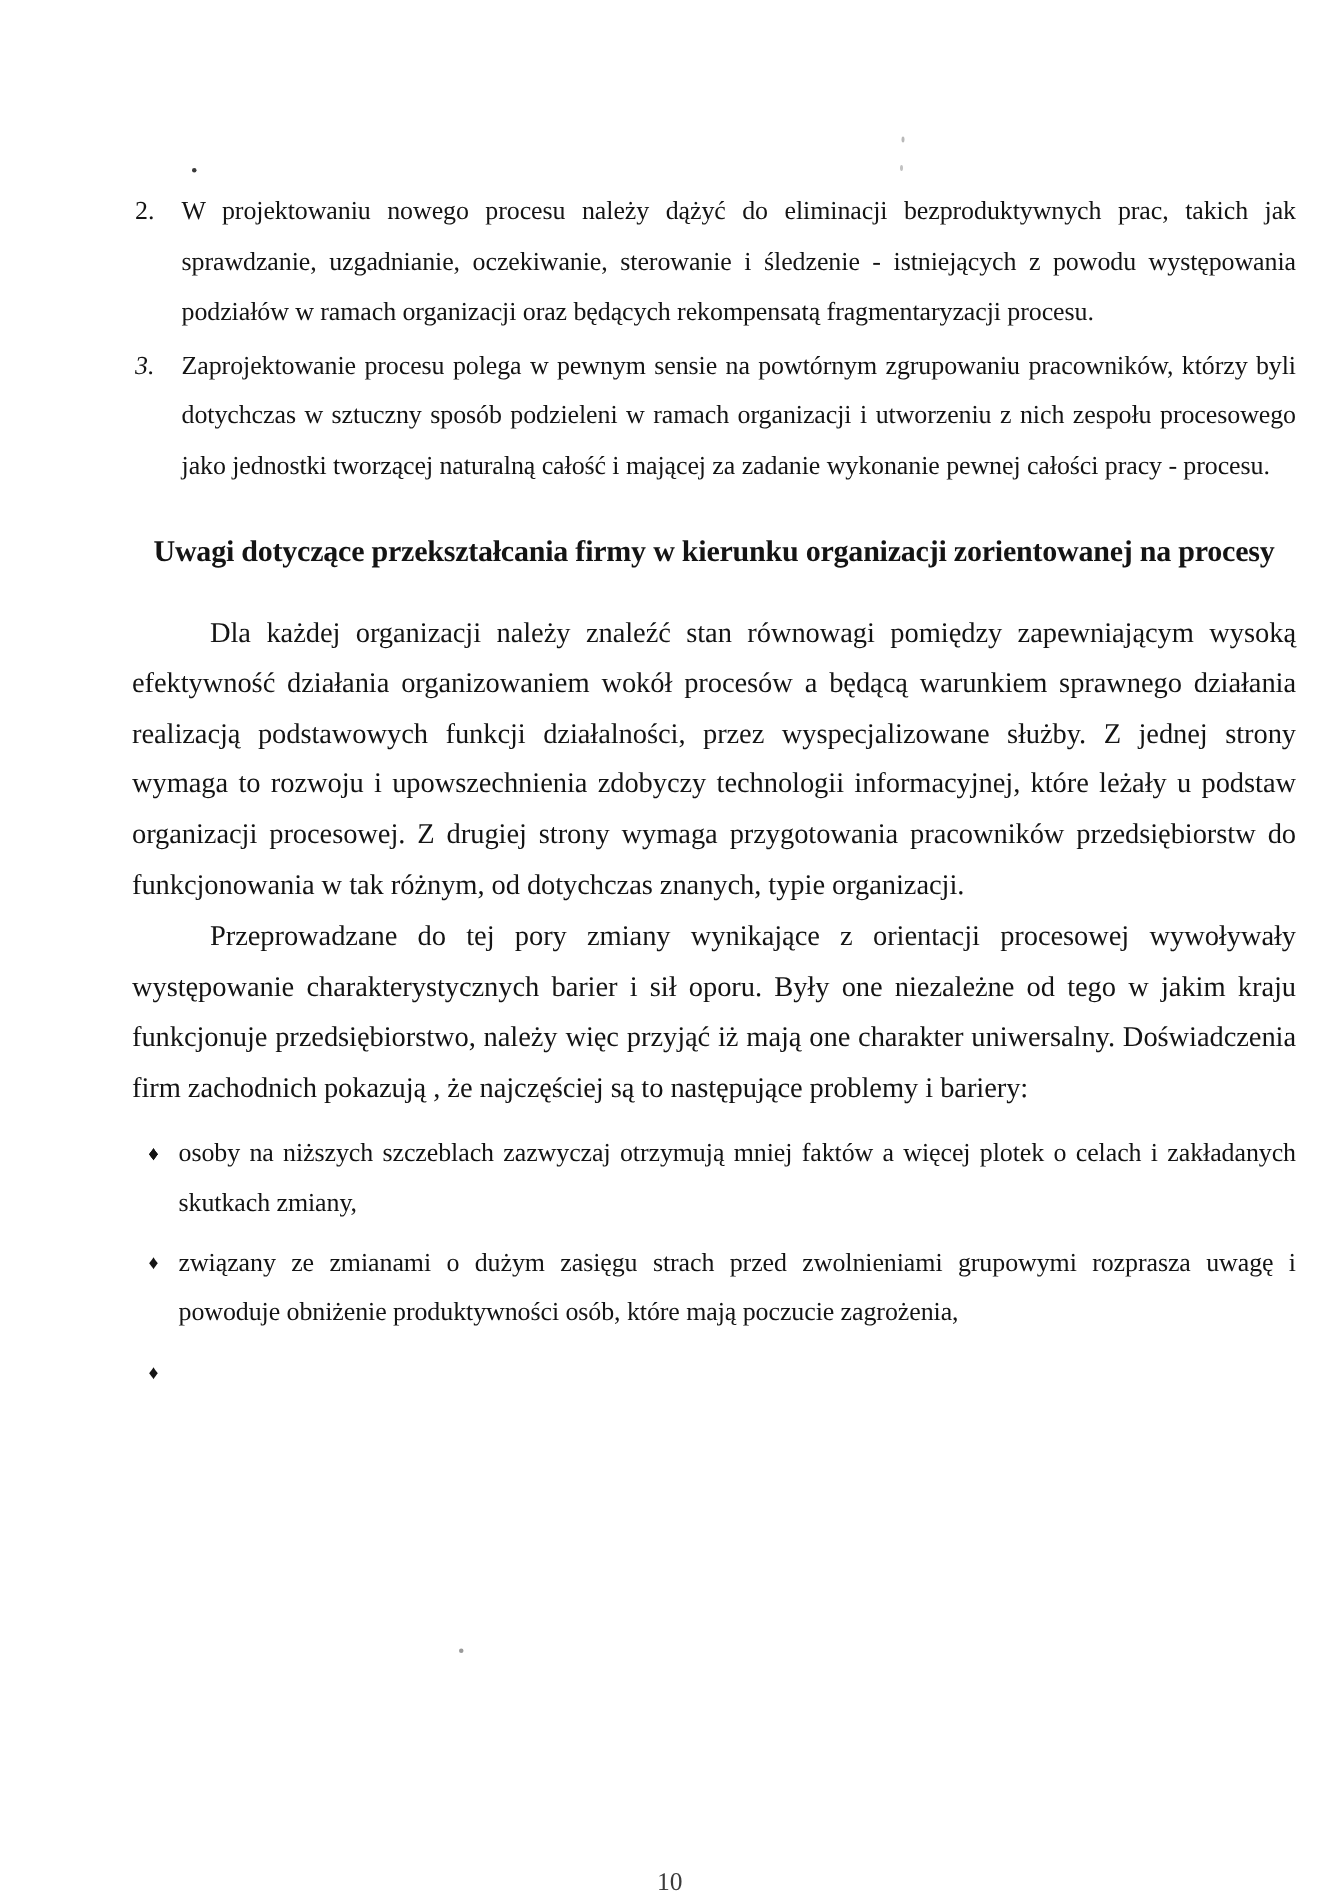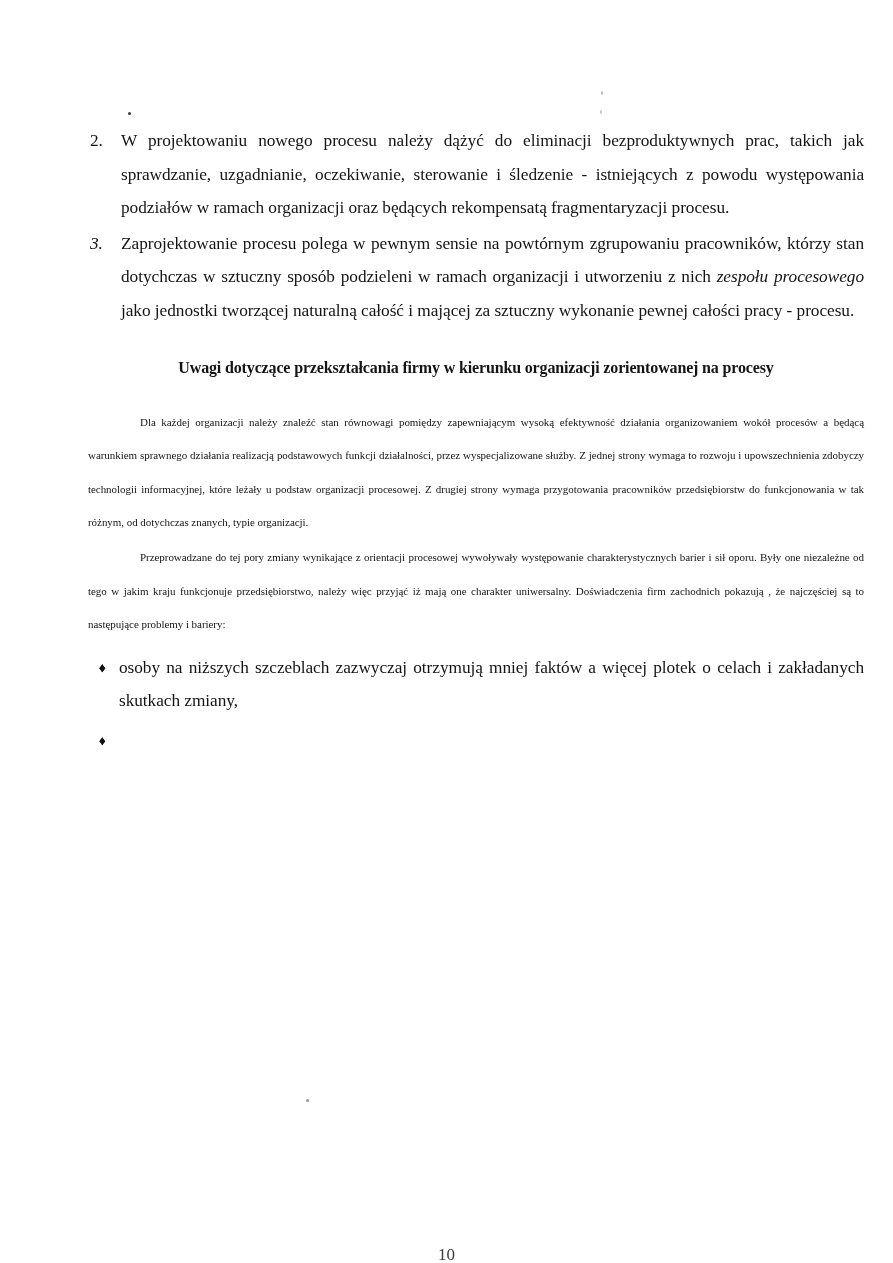--- a/index.html
+++ b/index.html
@@ -59,36 +59,36 @@
   }
   .num-item .marker {
     position: absolute;
     left: 2px;
     top: 0;
     width: 24px;
     text-align: left;
     font-size: 17.3px;
   }
   .num-item.italic-marker .marker { font-style: italic; }
-  .num-item .ital { font-style: italic; }
+  .num-item .ital { }
 
   
   .section-heading {
     margin: 26px 0 24px 0;
     text-align: center;
     font-weight: bold;
-    font-size: 16px;
+    font-size: 20px;
     line-height: 28px;
     letter-spacing: -0.15px;
   }
 
   
   .para {
     margin: 0 0 1px 0;
-    font-size: 11px;
+    font-size: 19px;
     line-height: 33.6px;
     text-align: justify;
     text-justify: inter-word;
     text-indent: 52px;
     letter-spacing: -0.05px;
   }
   .para + .para { margin-top: 0; }
 
   
   .bullet-list {
@@ -138,41 +138,41 @@
   <span class="speck s3"></span>
   <span class="speck s4"></span>
 
   <div class="body-block">
 
     <ol class="num-list">
       <li class="num-item">
         <span class="marker">2.</span><span>W projektowaniu nowego procesu należy dążyć do eliminacji bezproduktywnych prac, takich jak sprawdzanie, uzgadnianie, oczekiwanie, sterowanie i śledzenie - istniejących z powodu występowania podziałów w ramach organizacji oraz będących rekompensatą fragmentaryzacji procesu.</span>
       </li>
       <li class="num-item italic-marker">
-        <span class="marker">3.</span><span>Zaprojektowanie procesu polega w pewnym sensie na powtórnym zgrupowaniu pracowników, którzy stan dotychczas w sztuczny sposób podzieleni w ramach organizacji i utworzeniu z nich </span><span class="ital">zespołu procesowego</span><span> jako jednostki tworzącej naturalną całość i mającej za sztuczny wykonanie pewnej całości pracy - procesu.</span>
+        <span class="marker">3.</span><span>Zaprojektowanie procesu polega w pewnym sensie na powtórnym zgrupowaniu pracowników, którzy byli dotychczas w sztuczny sposób podzieleni w ramach organizacji i utworzeniu z nich </span><span class="ital">zespołu procesowego</span><span> jako jednostki tworzącej naturalną całość i mającej za zadanie wykonanie pewnej całości pracy - procesu.</span>
       </li>
     </ol>
 
     <h2 class="section-heading">Uwagi dotyczące przekształcania firmy w kierunku organizacji zorientowanej na procesy</h2>
 
     <p class="para">Dla każdej organizacji należy znaleźć stan równowagi pomiędzy zapewniającym wysoką efektywność działania organizowaniem wokół procesów a będącą warunkiem sprawnego działania realizacją podstawowych funkcji działalności, przez wyspecjalizowane służby. Z jednej strony wymaga to rozwoju i upowszechnienia zdobyczy technologii informacyjnej, które leżały u podstaw organizacji procesowej. Z drugiej strony wymaga przygotowania pracowników przedsiębiorstw do funkcjonowania w tak różnym, od dotychczas znanych, typie organizacji.</p>
     <p class="para">Przeprowadzane do tej pory zmiany wynikające z orientacji procesowej wywoływały występowanie charakterystycznych barier i sił oporu. Były one niezależne od tego w jakim kraju funkcjonuje przedsiębiorstwo, należy więc przyjąć iż mają one charakter uniwersalny. Doświadczenia firm zachodnich pokazują , że najczęściej są to następujące problemy i bariery:</p>
 
     <ul class="bullet-list">
       <li class="bullet-item">
         <span class="bullet-glyph">♦</span>
       </li>
       <li class="bullet-item single-line">
         <span class="bullet-glyph">♦</span>
       </li>
       <li class="bullet-item">
         <span class="bullet-glyph">♦</span><span>osoby na niższych szczeblach zazwyczaj otrzymują mniej faktów a więcej plotek o celach i zakładanych skutkach zmiany,</span>
       </li>
       <li class="bullet-item">
-        <span class="bullet-glyph">♦</span>
+        <span class="bullet-glyph">♦</span><span>związany ze zmianami o dużym zasięgu strach przed zwolnieniami grupowymi rozprasza uwagę i powoduje obniżenie produktywności osób, które mają poczucie zagrożenia,</span>
       </li>
       <li class="bullet-item single-line">
         <span class="bullet-glyph">♦</span>
       </li>
     </ul>
 
   </div>
 
   <div class="page-number">10</div>
 

